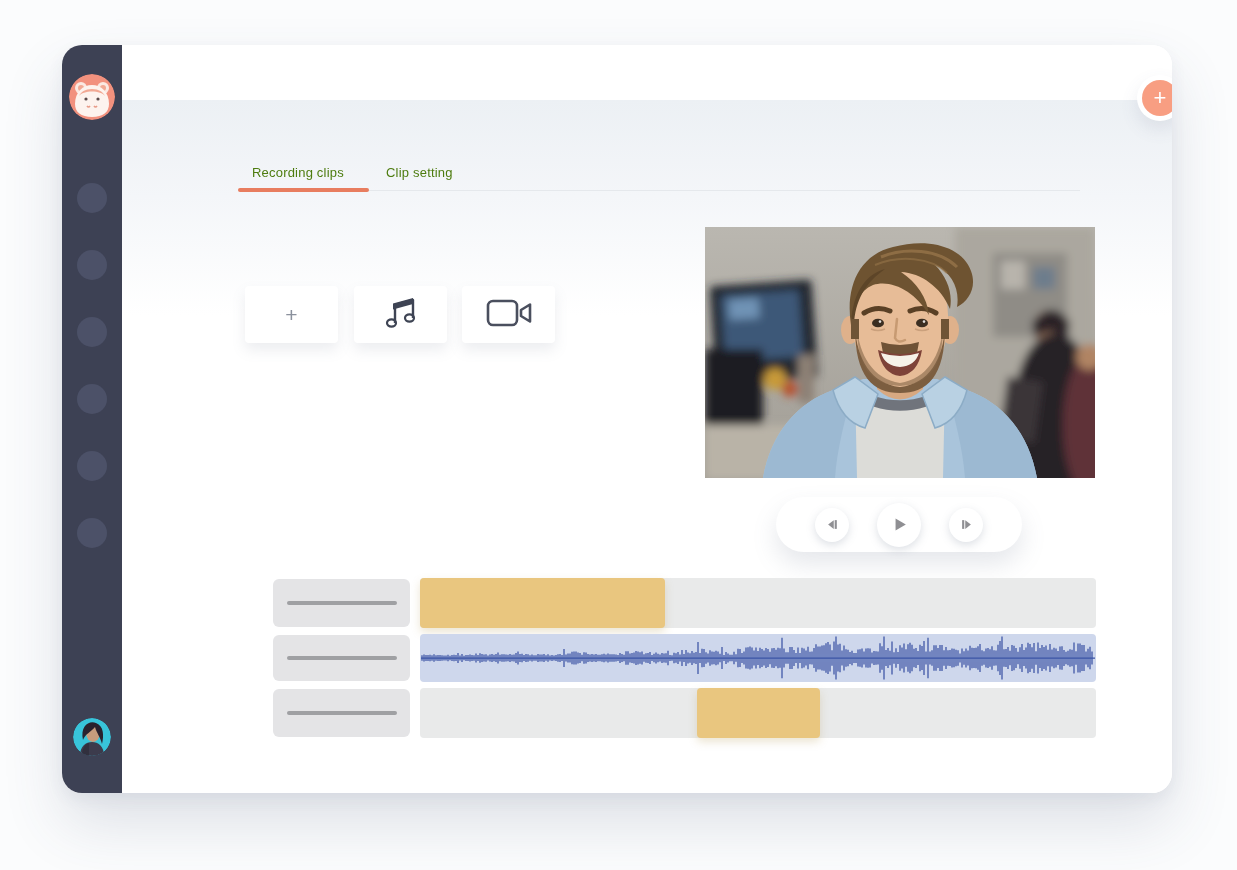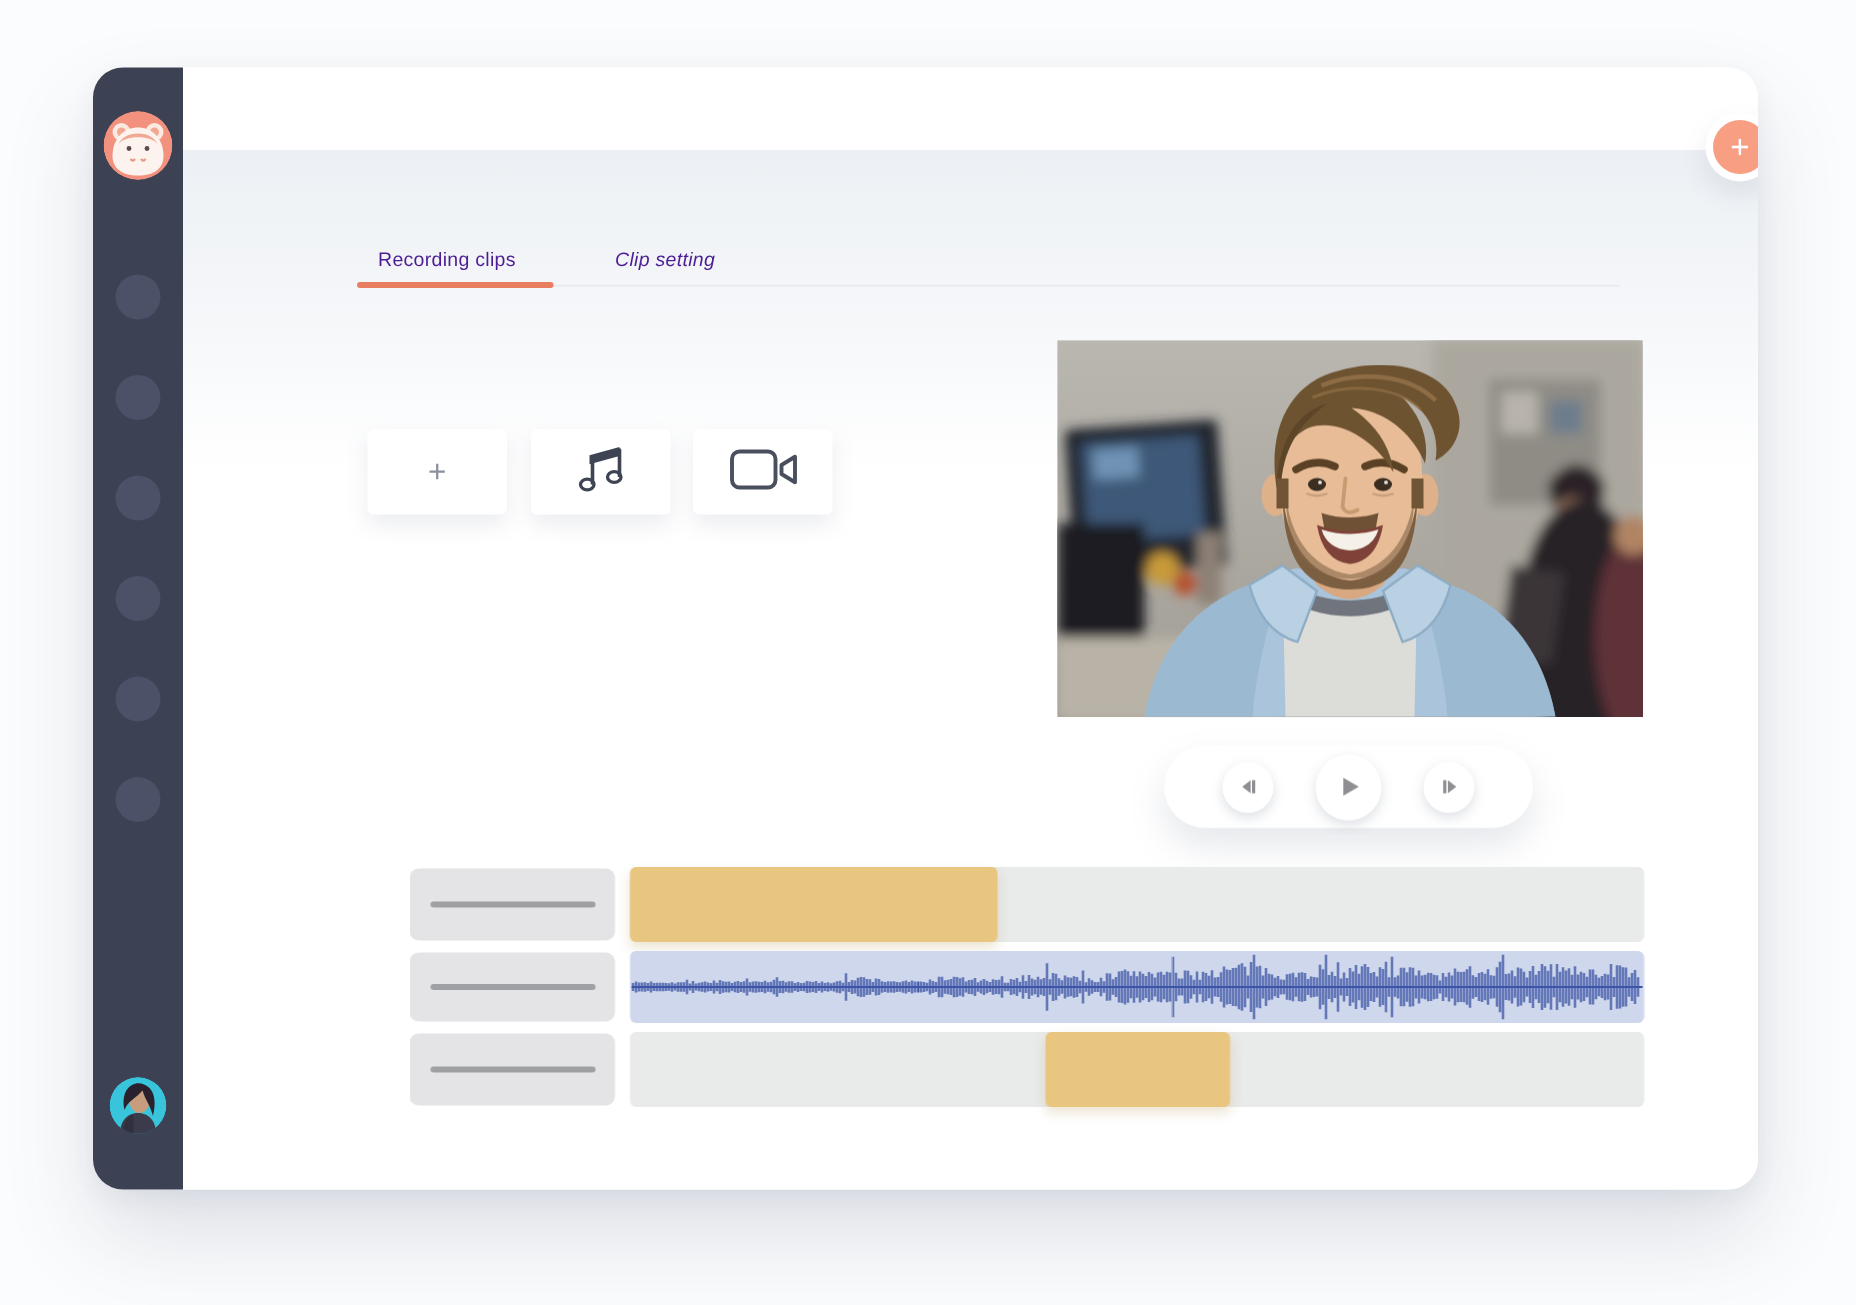--- a/index.html
+++ b/index.html
@@ -22,23 +22,23 @@
   .grad-band { position:absolute; left:0; top:55px; width:100%; height:215px;
     background:linear-gradient(180deg,#ecf0f4 0%, #f4f6f9 45%, rgba(255,255,255,0) 100%); }
 
   .fab-ring { position:absolute; left:1015px; top:30px; width:46px; height:46px; border-radius:50%;
     background:#ffffff; display:flex; align-items:center; justify-content:center;
     box-shadow:0 8px 18px rgba(90,100,130,.12); }
   .fab { width:36px; height:36px; border-radius:50%; background:#f89e82; border:none; cursor:pointer;
     color:#ffffff; font-size:22px; font-weight:300; line-height:34px; text-align:center; padding:0;
     font-family:"Liberation Sans", sans-serif; }
 
-  .tab { position:absolute; top:120px; font-size:13px; color:#4c1d95; letter-spacing:.2px; cursor:pointer; background:none; border:none; font-family:"Liberation Sans", sans-serif; }
+  .tab { position:absolute; top:120px; font-size:13px; color:#4d7c0f; letter-spacing:.2px; cursor:pointer; background:none; border:none; font-family:"Liberation Sans", sans-serif; }
   .tab1 { left:130px; }
-  .tab2 { left:288px;font-style:italic; }
+  .tab2 { left:264px; }
   .tab-underline { position:absolute; left:116px; top:143px; width:131px; height:4px; border-radius:3px; background:#e87d5f; }
   .tab-divider { position:absolute; left:116px; top:145px; width:842px; height:1px; background:#e5e8ec; }
 
   .tool-btn { position:absolute; top:241px; width:93px; height:57px; background:#ffffff; border:none;
     border-radius:4px; box-shadow:0 7px 14px rgba(120,130,150,.14); cursor:pointer;
     display:flex; align-items:center; justify-content:center; }
   .tool-btn.b1 { left:123px; font-size:21px; color:#8b919d; font-family:"Liberation Sans", sans-serif; }
   .tool-btn.b2 { left:232px; }
   .tool-btn.b3 { left:340px; }
 

